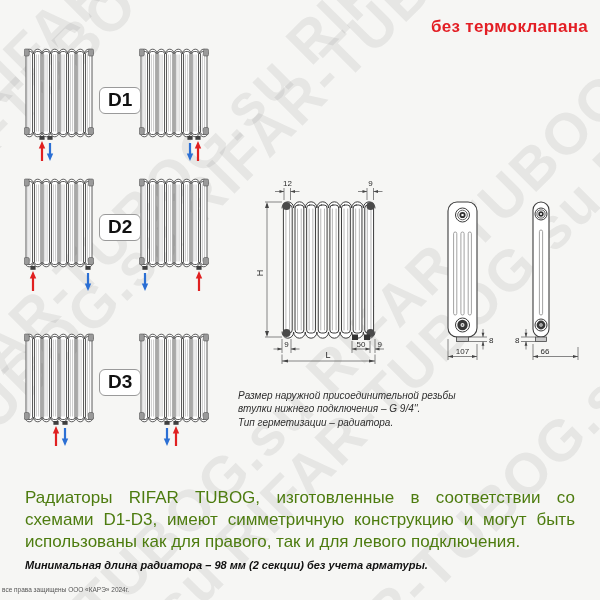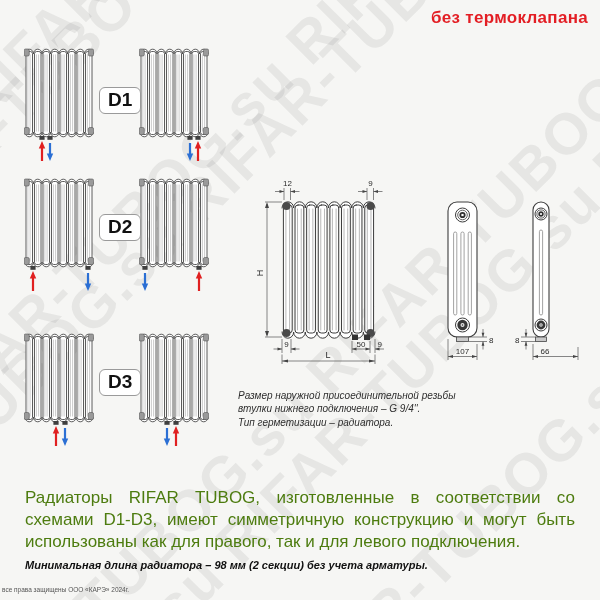--- a/index.html
+++ b/index.html
@@ -10,21 +10,21 @@
   
   .wm{
     position:absolute; left:0; white-space:nowrap; font-weight:700;
     font-size:58px; letter-spacing:2px; color:rgba(40,40,40,0.075);
     transform-origin:0 50%; line-height:1; z-index:0; pointer-events:none;
   }
   .content{position:absolute; inset:0; z-index:1;}
   
   .hdr{position:absolute; top:6px; right:12px; text-align:right;}
   .hdr-title{font-size:21px; font-weight:800; letter-spacing:0.4px; color:#111;}
-  .hdr-sub{font-size:17px; font-weight:800; letter-spacing:0.3px; margin-top:2px;}
+  .hdr-sub{font-size:17px; font-weight:800; letter-spacing:0.3px; margin-top:11px;}
   
   .row{position:absolute; left:0; width:240px; height:130px;}
   .rad{position:absolute; top:0;}
   .dbox{
     position:absolute; left:99px; background:#fff; border:1.3px solid #9a9a9a;
     border-radius:6px; padding:1px 8px 2px 8px; font-size:19px; font-weight:800; color:#111;
   }
   
   .draw{position:absolute; left:255px; top:175px;}
   .draw text{font-family:"Liberation Sans",sans-serif; fill:#2b2b2b;}

